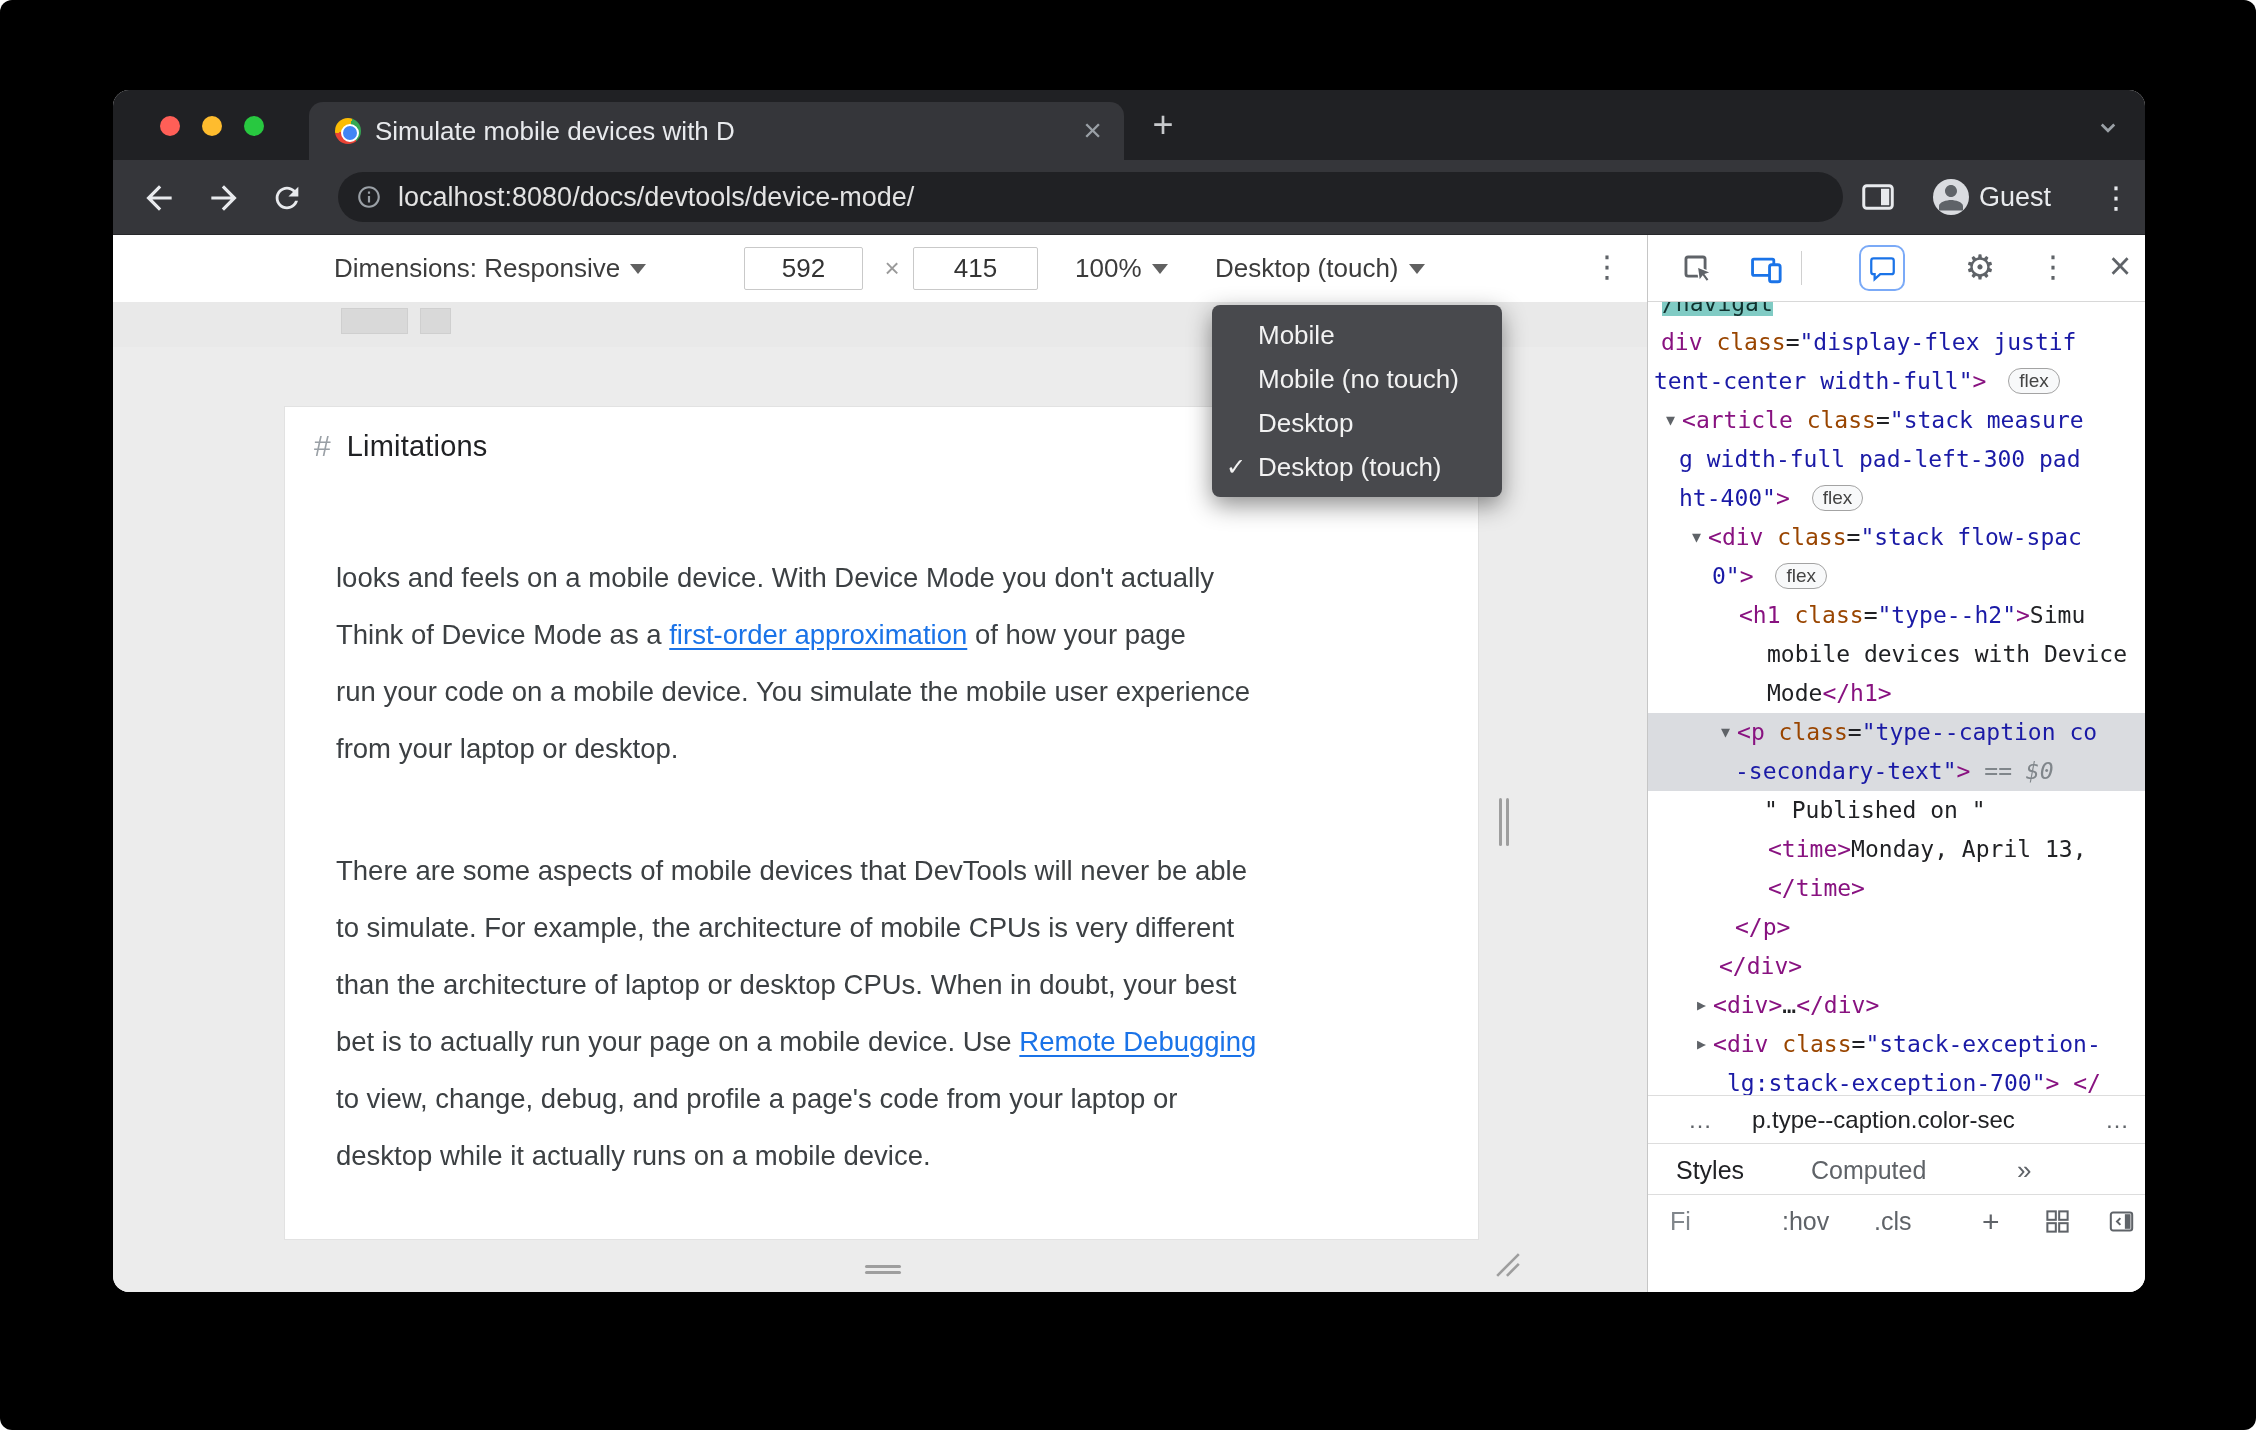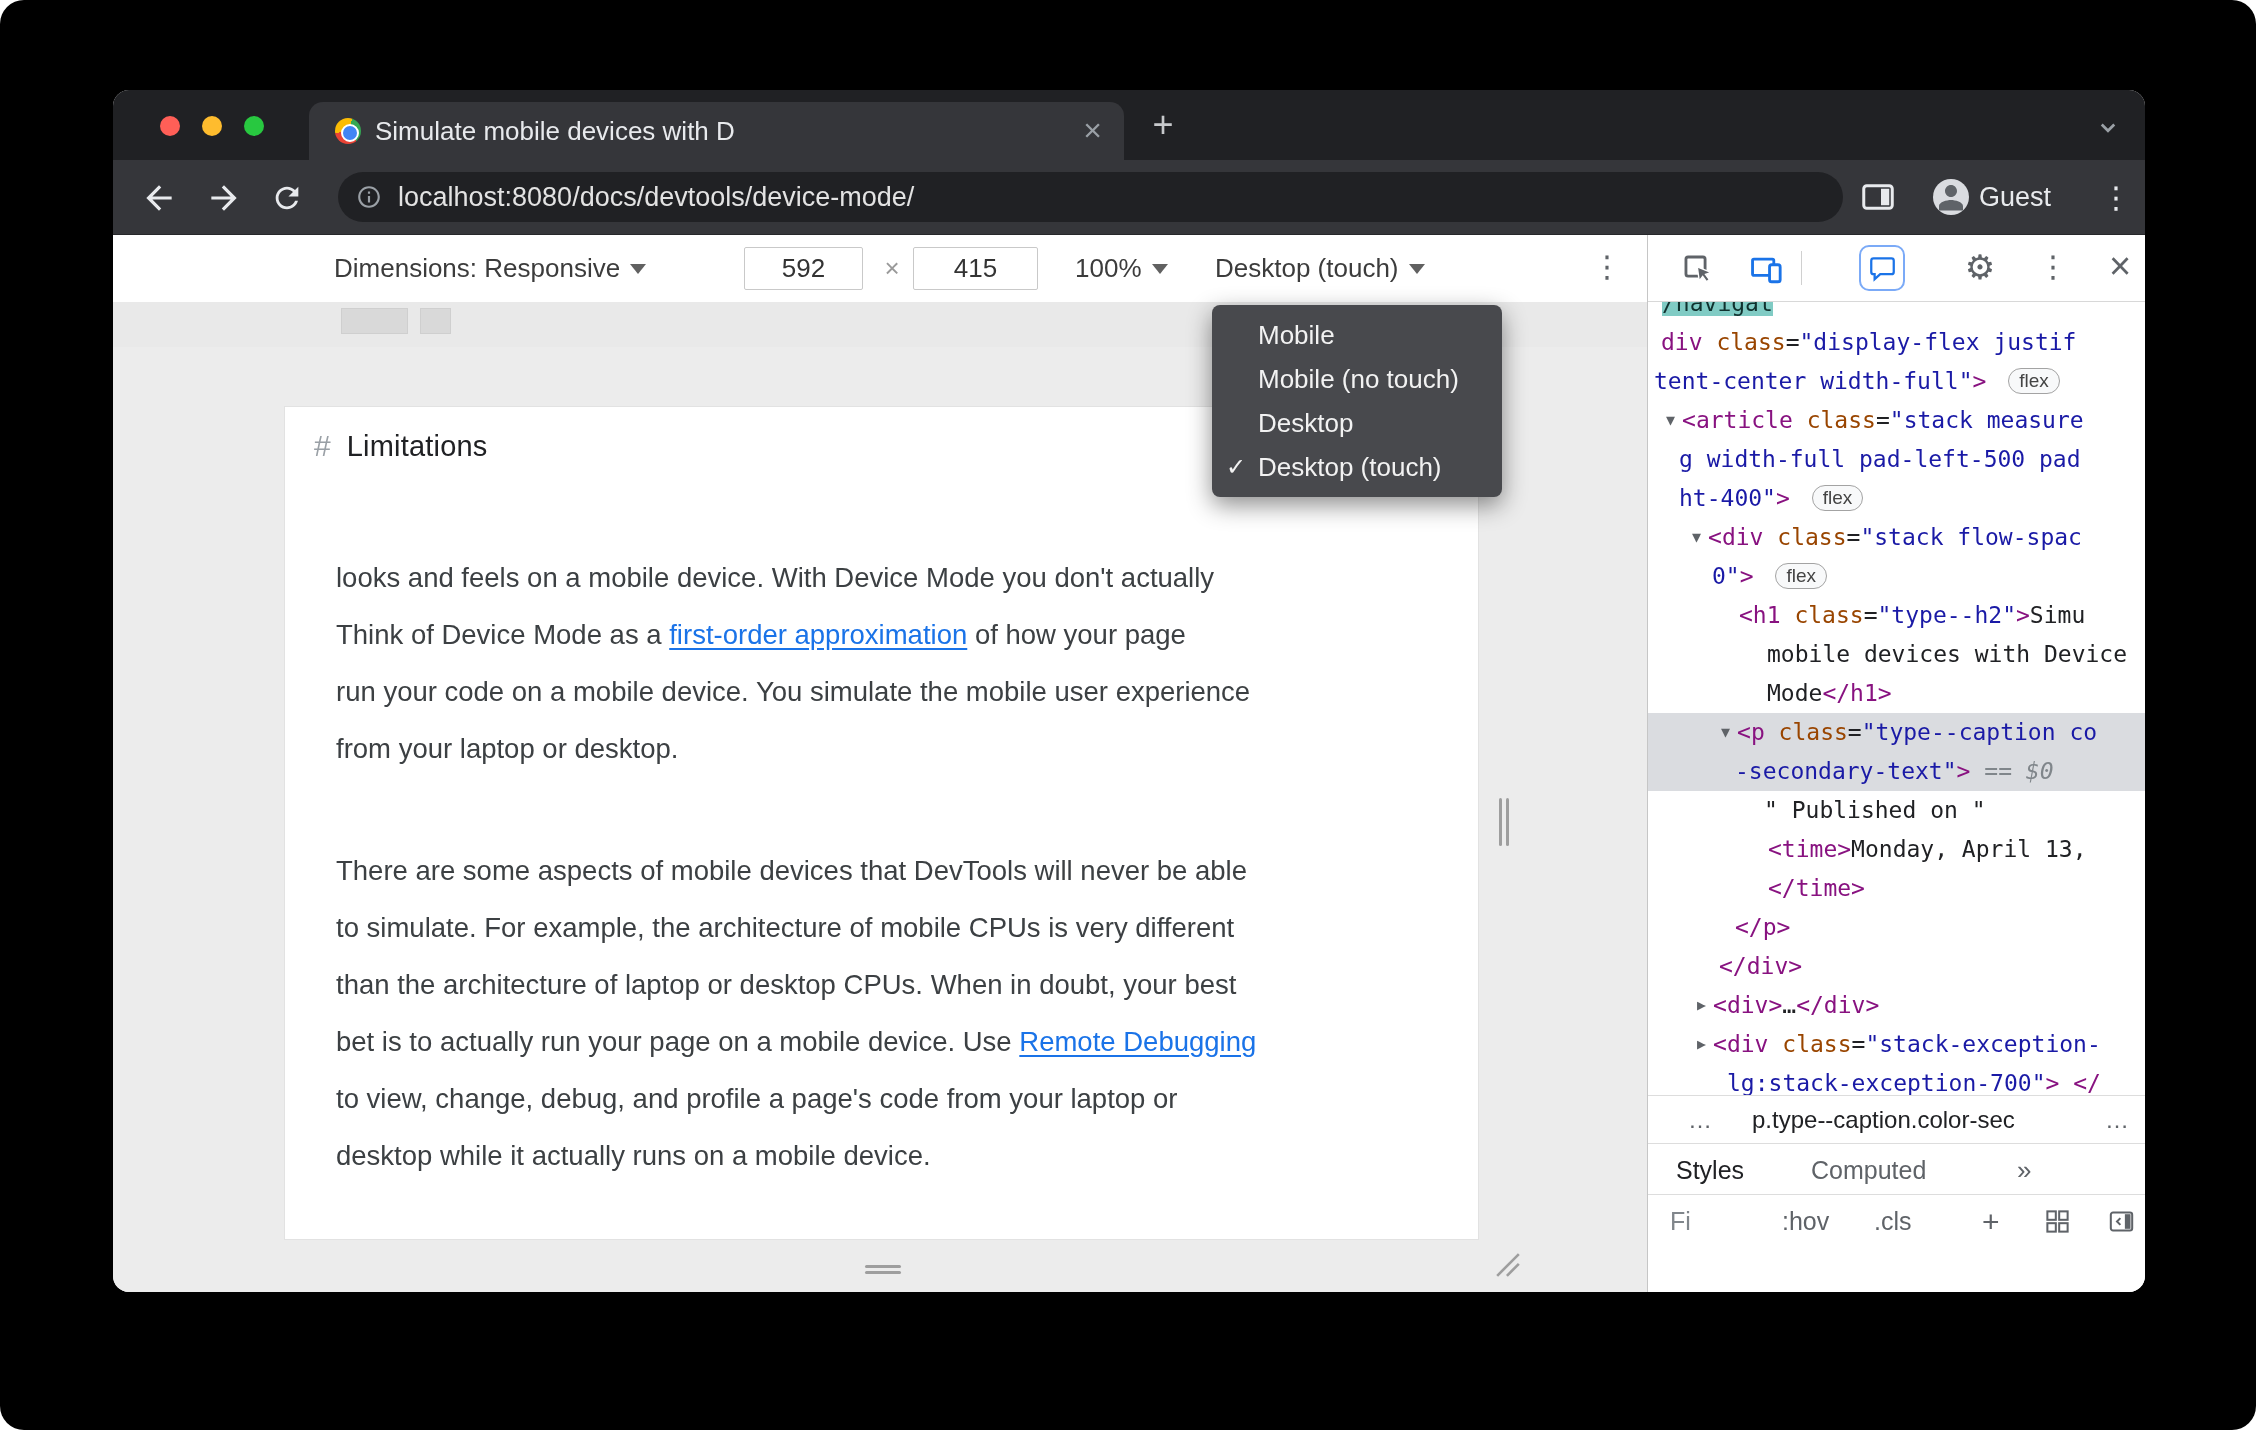--- a/index.html
+++ b/index.html
@@ -1,17 +1,17 @@
 <!DOCTYPE html>
 <html><head>
 <meta charset="utf-8">
 <style>
   html,body{margin:0;padding:0;background:#fff;}
   *{box-sizing:border-box;}
-  .canvas{position:relative;width:2256px;height:1430px;background:#000;border-radius:24px;overflow:hidden;font-family:"Liberation Sans",sans-serif;padding-left:25px;}
+  .canvas{position:relative;width:2256px;height:1430px;background:#000;border-radius:12px;overflow:hidden;font-family:"Liberation Sans",sans-serif;padding-left:25px;}
   .window{position:absolute;left:113px;top:90px;width:2032px;height:1202px;border-radius:16px;overflow:hidden;background:#ececec;}
 
   
   .tabstrip{position:absolute;left:0;top:0;width:2032px;height:70px;background:#202124;}
   .traffic{position:absolute;top:26px;width:20px;height:20px;border-radius:50%;}
   .t-red{left:47px;background:#ff5f57;}
   .t-yellow{left:89px;background:#febc2e;}
   .t-green{left:131px;background:#28c840;}
   .tab{position:absolute;left:196px;top:12px;width:815px;height:58px;background:#35363a;border-radius:14px 14px 0 0;}
   .favicon{position:absolute;left:26px;top:16px;width:26px;height:26px;border-radius:50%;
@@ -234,21 +234,21 @@
         <span class="glyph-btn" style="left:312px;width:40px;line-height:64px;font-size:34px">⚙</span>
         <span class="glyph-btn" style="left:390px;width:30px;line-height:64px;font-size:30px">⋮</span>
         <span class="glyph-btn" style="left:452px;width:40px;line-height:62px;font-size:38px">×</span>
       </div>
 
       <div class="dom-tree">
           <div class="tline" style="padding-left: 14px;"><span class="seg c-teal">/navigat</span></div>
           <div class="tline" style="padding-left: 13px;"><span class="seg c-tag">div</span><span class="seg c-plain"> </span><span class="seg c-attr">class</span><span class="seg c-plain">=</span><span class="seg c-val">"display-flex justif</span></div>
           <div class="tline" style="padding-left: 6px;"><span class="seg c-val">tent-center width-full"</span><span class="seg c-tag">&gt;</span><span class="seg c-plain"> </span><span class="seg c-badge">flex</span></div>
           <div class="tline" style="padding-left: 18px;"><span class="seg c-exp">▼</span><span class="seg c-tag">&lt;article</span><span class="seg c-plain"> </span><span class="seg c-attr">class</span><span class="seg c-plain">=</span><span class="seg c-val">"stack measure</span></div>
-          <div class="tline" style="padding-left: 31px;"><span class="seg c-val">g width-full pad-left-500 pad</span></div>
+          <div class="tline" style="padding-left: 31px;"><span class="seg c-val">g width-full pad-left-300 pad</span></div>
           <div class="tline" style="padding-left: 31px;"><span class="seg c-val">ht-400"</span><span class="seg c-tag">&gt;</span><span class="seg c-plain"> </span><span class="seg c-badge">flex</span></div>
           <div class="tline" style="padding-left: 44px;"><span class="seg c-exp">▼</span><span class="seg c-tag">&lt;div</span><span class="seg c-plain"> </span><span class="seg c-attr">class</span><span class="seg c-plain">=</span><span class="seg c-val">"stack flow-spac</span></div>
           <div class="tline" style="padding-left: 64px;"><span class="seg c-val">0"</span><span class="seg c-tag">&gt;</span><span class="seg c-plain"> </span><span class="seg c-badge">flex</span></div>
           <div class="tline" style="padding-left: 91px;"><span class="seg c-tag">&lt;h1</span><span class="seg c-plain"> </span><span class="seg c-attr">class</span><span class="seg c-plain">=</span><span class="seg c-val">"type--h2"</span><span class="seg c-tag">&gt;</span><span class="seg c-plain">Simu</span></div>
           <div class="tline" style="padding-left: 119px;"><span class="seg c-plain">mobile devices with Device</span></div>
           <div class="tline" style="padding-left: 119px;"><span class="seg c-plain">Mode</span><span class="seg c-tag">&lt;/h1&gt;</span></div>
           <div class="tline selected" style="padding-left: 73px;"><span class="seg c-exp">▼</span><span class="seg c-tag">&lt;p</span><span class="seg c-plain"> </span><span class="seg c-attr">class</span><span class="seg c-plain">=</span><span class="seg c-val">"type--caption co</span></div>
           <div class="tline selected" style="padding-left: 87px;"><span class="seg c-val">-secondary-text"</span><span class="seg c-tag">&gt;</span><span class="seg c-plain"> </span><span class="seg c-eq">==</span><span class="seg c-plain"> </span><span class="seg c-dollar">$0</span></div>
           <div class="tline" style="padding-left: 116px;"><span class="seg c-plain">" Published on "</span></div>
           <div class="tline" style="padding-left: 120px;"><span class="seg c-tag">&lt;time&gt;</span><span class="seg c-plain">Monday, April 13,</span></div>

